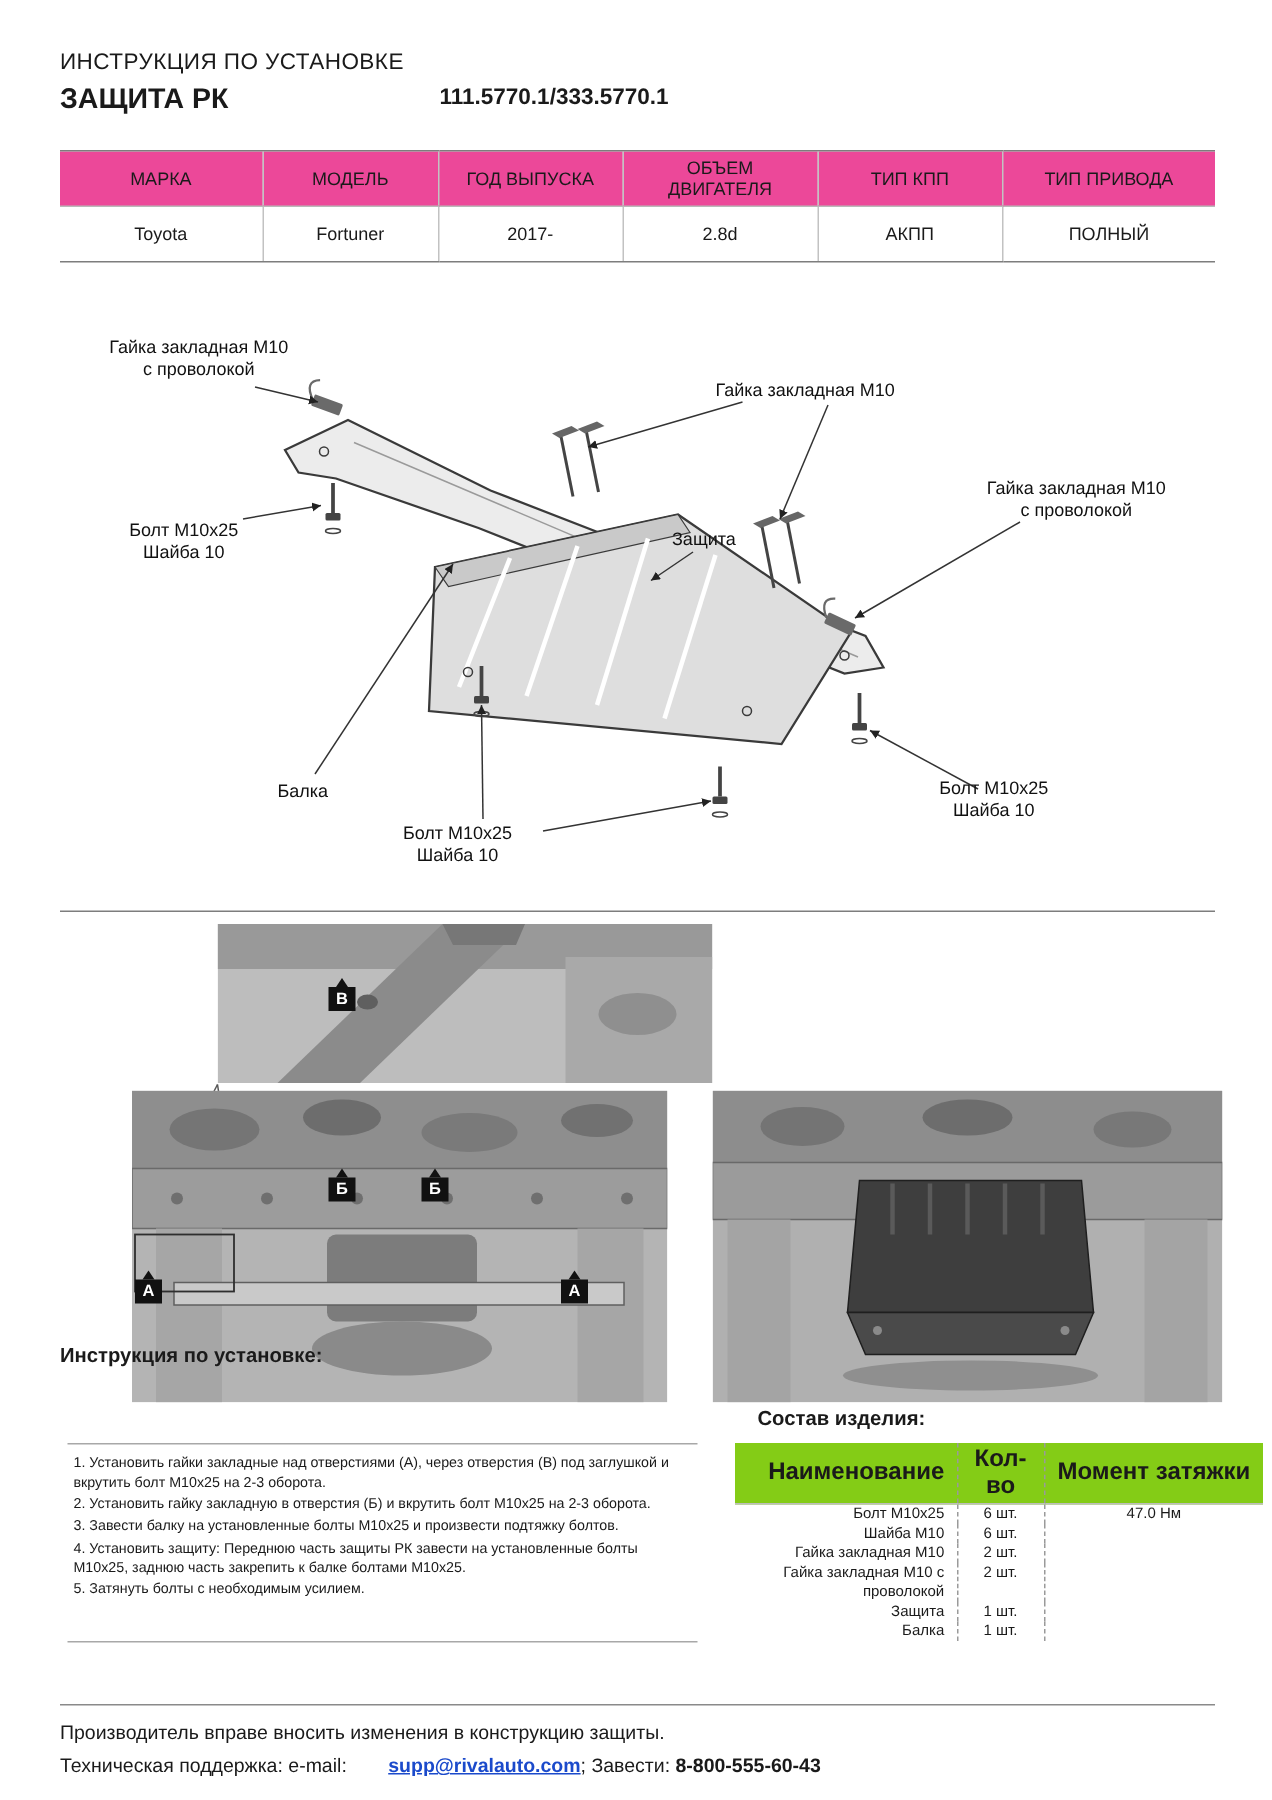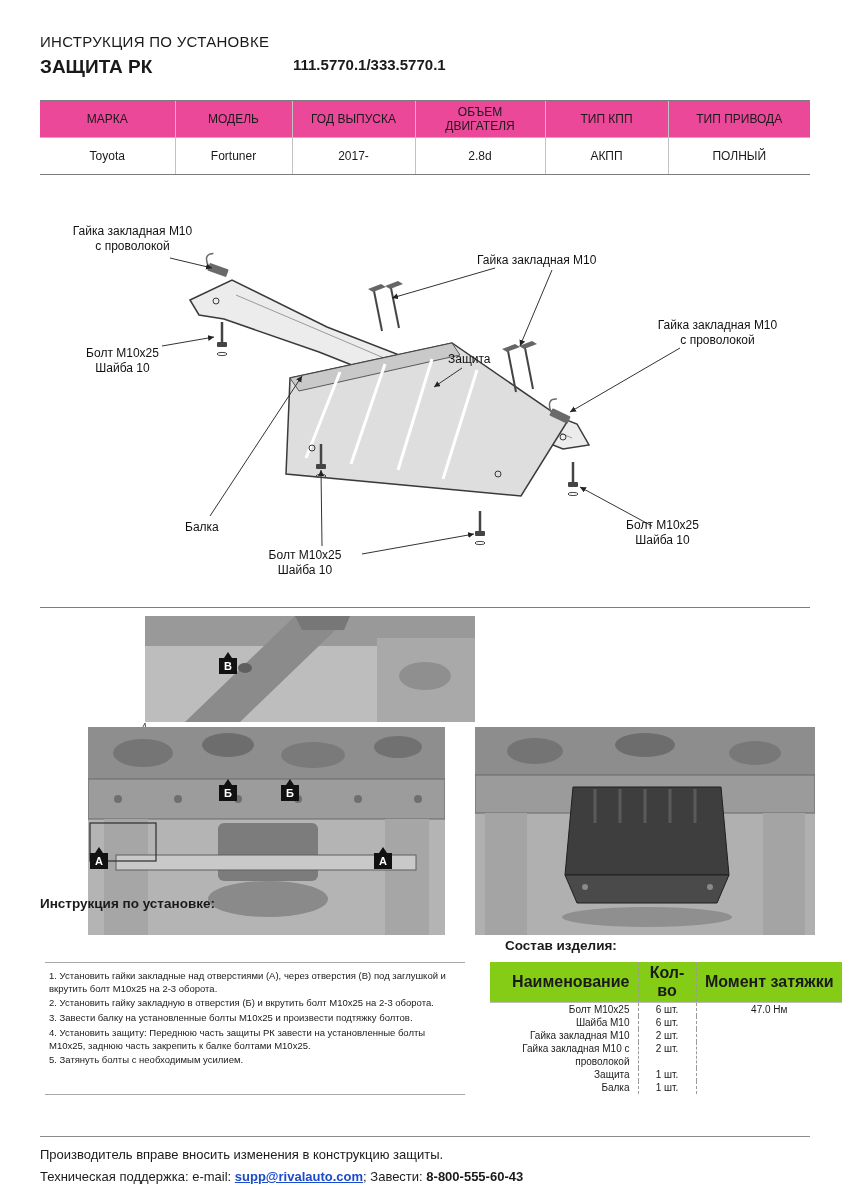--- a/index.html
+++ b/index.html
@@ -64,21 +64,21 @@
   .parts-table .c-name { text-align:right; padding-right:8px; }
   .parts-table .c-qty  { text-align:center; }
   .parts-table .c-trq  { text-align:center; }
   .parts-table th.c-qty, .parts-table td.c-qty,
   .parts-table th.c-trq, .parts-table td.c-trq { border-left:1px dashed #9a9a9a; }
 
   
   .footer-line { left:40px; top:1136px; width:770px; height:1px; background:#8a8a8a; }
   .footer-note    { left:40px; top:1147px; font-size:13px; }
   .footer-support { left:40px; top:1169px; font-size:13px; }
-  .footer-support a { color:#1b4acb; text-decoration:underline; font-weight:bold; }
+  .footer-support a { color:#1b4acb; text-decoration:underline; font-weight:bold;margin-left:24px; }
   .footer-support .phone { font-weight:bold; }
 </style>
 </head>
 <body>
 
 <div class="abs doc-title">ИНСТРУКЦИЯ ПО УСТАНОВКЕ</div>
 <div class="abs doc-product">ЗАЩИТА РК</div>
 <div class="abs doc-partnums">111.5770.1/333.5770.1</div>
 
 <table class="abs spec-table">

